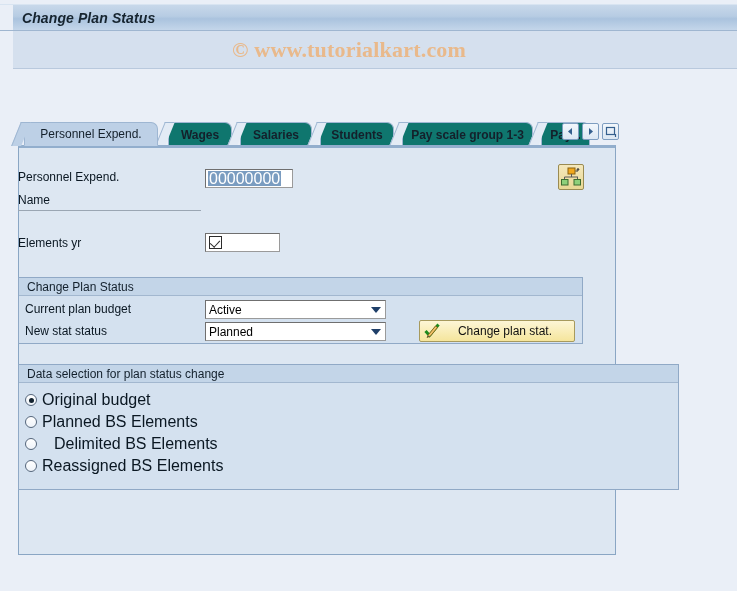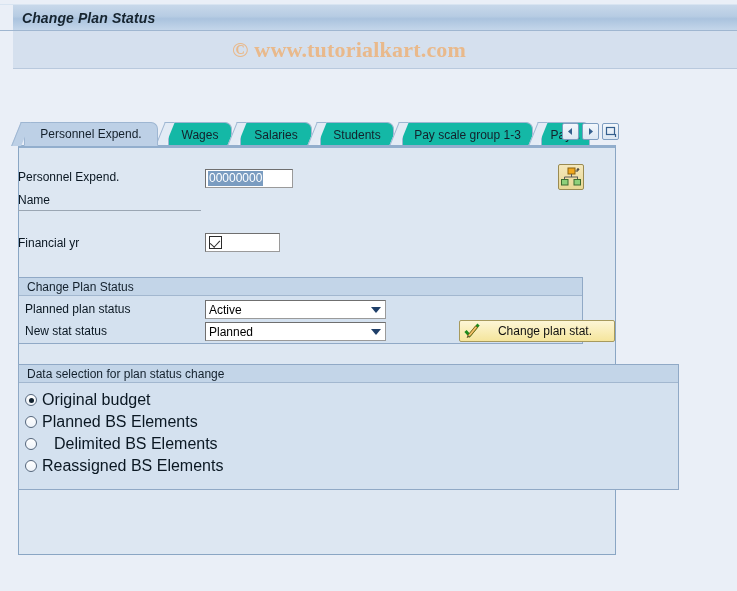--- a/index.html
+++ b/index.html
@@ -73,33 +73,34 @@
   
   .tabstrip {
     position: absolute;
     left: 18px; top: 122px;
     width: 598px; height: 24px;
   }
   .tab {
     position: absolute;
     top: 0;
     height: 24px;
-    background: #14b8a6;
+    background: #0f766e;
     border: 1px solid #9eb6d2;
     border-bottom: none;
     box-sizing: border-box;
     border-radius: 1px 7px 0 0;
     transform: skewX(-0deg);
     display: flex;
     align-items: center;
     justify-content: center;
     padding: 0 8px;
     font-size: 12px;
     color: #14202b;
     white-space: nowrap;
+    font-weight: bold;
   }
   .tab.slant::before {
     content: "";
     position: absolute;
     left: -9px; top: -1px;
     width: 10px; height: 24px;
     background: #e3ebf5;
     border-left: 1px solid #9eb6d2;
     border-top: 1px solid #9eb6d2;
     box-sizing: border-box;
@@ -160,21 +161,21 @@
     color: #000;
     padding: 0 2px;
     display: flex;
     align-items: center;
     outline: none;
   }
   .input-sel {
     background: #7a9cc0;
     color: #ffffff;
     padding: 0 1px;
-    font-size: 12px;
+    font-size: 16px;
     line-height: 15px;
   }
   .underline-field {
     position: absolute;
     border-bottom: 1px solid #9aa6b3;
     height: 1px;
   }
   .check-glyph {
     position: absolute;
     width: 13px; height: 13px;
@@ -372,21 +373,21 @@
 <div class="tabpanel"></div>
 
 <div class="field-label" style="left:18px; top:170px;">Personnel Expend.</div>
 <div class="text-input" style="left:205px; top:169px; width:88px;">
   <span class="input-sel">00000000</span>
 </div>
 
 <div class="field-label" style="left:18px; top:193px;">Name</div>
 <div class="underline-field" style="left:18px; top:209px; width:183px;"></div>
 
-<div class="field-label" style="left:18px; top:236px;">Financial yr</div>
+<div class="field-label" style="left:18px; top:236px;">Elements yr</div>
 <div class="text-input" style="left:205px; top:233px; width:75px;">
   <span class="check-glyph" style="left:3px; top:2px;"></span>
 </div>
 
 <div class="hier-icon">
   <span>
     <svg width="24" height="24" viewBox="0 0 24 24" style="display:block">
       <rect x="9" y="3" width="7" height="6" fill="#f0a81e" stroke="#8a6210" stroke-width="1"></rect>
       <path d="M16.5 6 L19 6 L19 3.5" fill="none" stroke="#333" stroke-width="1"></path>
       <path d="M19 3.5 L17.8 5 M19 3.5 L20.2 5" fill="none" stroke="#333" stroke-width="1"></path>
@@ -394,37 +395,37 @@
       <rect x="2.5" y="14.5" width="6.5" height="5.5" fill="#8ed07a" stroke="#3c6d30" stroke-width="1"></rect>
       <rect x="15" y="14.5" width="6.5" height="5.5" fill="#8ed07a" stroke="#3c6d30" stroke-width="1"></rect>
     </svg>
   </span>
 </div>
 
 <div class="groupbox" style="left:18px; top:277px; width:565px; height:67px;">
   <div class="groupbox-title">Change Plan Status</div>
 </div>
 
-<div class="field-label" style="left:25px; top:302px;">Planned plan status</div>
+<div class="field-label" style="left:25px; top:302px;">Current plan budget</div>
 <div class="select-box" style="left:205px; top:300px; width:181px;">
   <span>Active</span>
   <span class="select-arrow">
       <i></i>
     </span>
 </div>
 
 <div class="field-label" style="left:25px; top:324px;">New stat status</div>
 <div class="select-box" style="left:205px; top:322px; width:181px;">
   <span>Planned</span>
   <span class="select-arrow">
       <i></i>
     </span>
 </div>
 
-<div class="push-button" style="left:419px; top:320px; width:156px;margin-left:40px;">
+<div class="push-button" style="left:419px; top:320px; width:156px;">
   <span class="btn-icon">
     <svg width="18" height="16" viewBox="0 0 18 16" style="display:block">
       <path d="M1.5 8 L5.5 12.5 L14.5 1.5" fill="none" stroke="#1d8a1d" stroke-width="3"></path>
       <path d="M3 14.5 L6.5 13 L13.5 4.5 L11.5 3 L4.5 11.5 Z" fill="#f0c068" stroke="#7a5a12" stroke-width="0.8"></path>
       <path d="M3 14.5 L4.3 12.7 L5.4 13.6 Z" fill="#4a4a4a"></path>
     </svg>
   </span>
   <span class="btn-label">Change plan stat.</span>
 </div>
 

